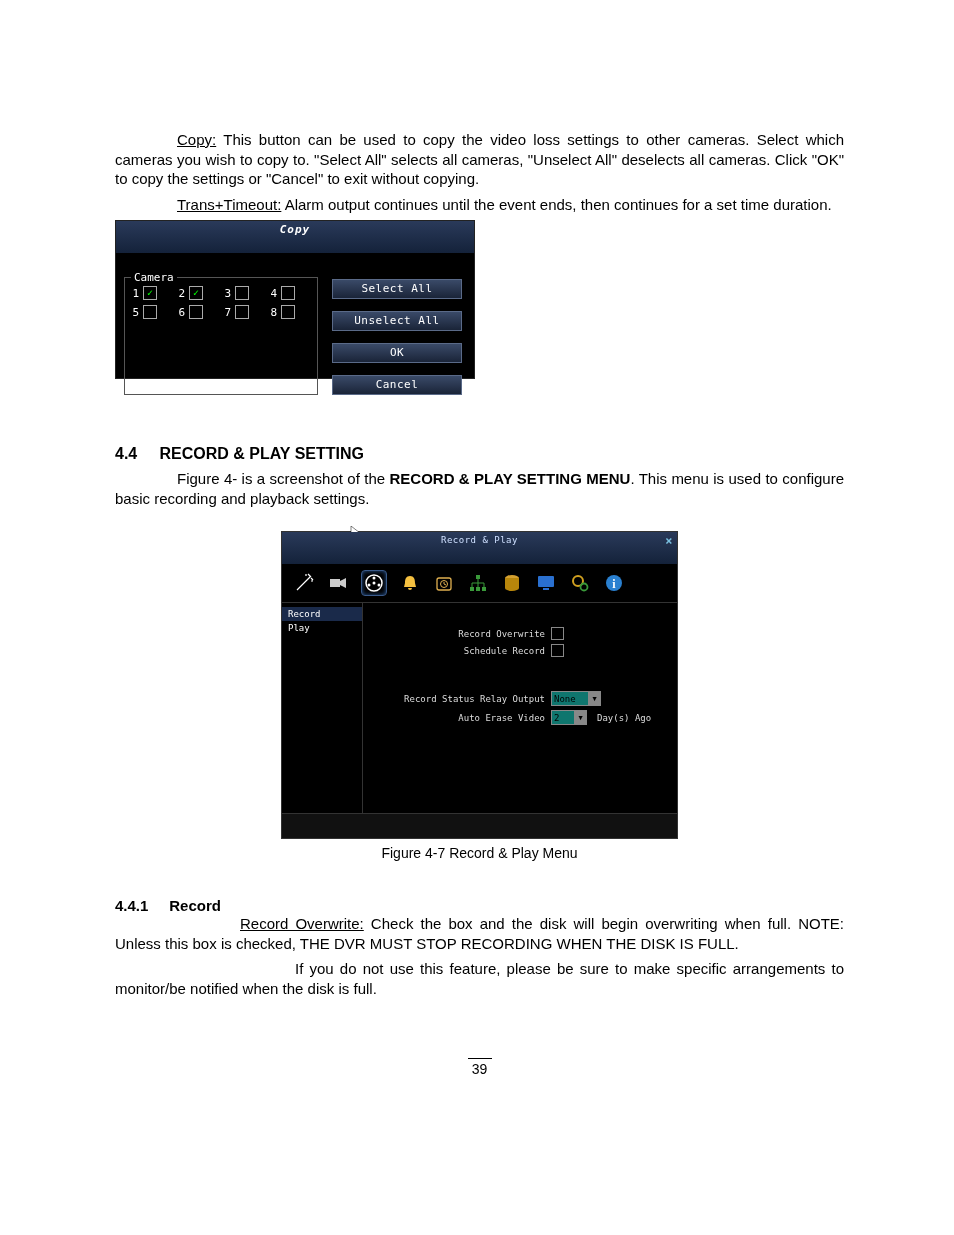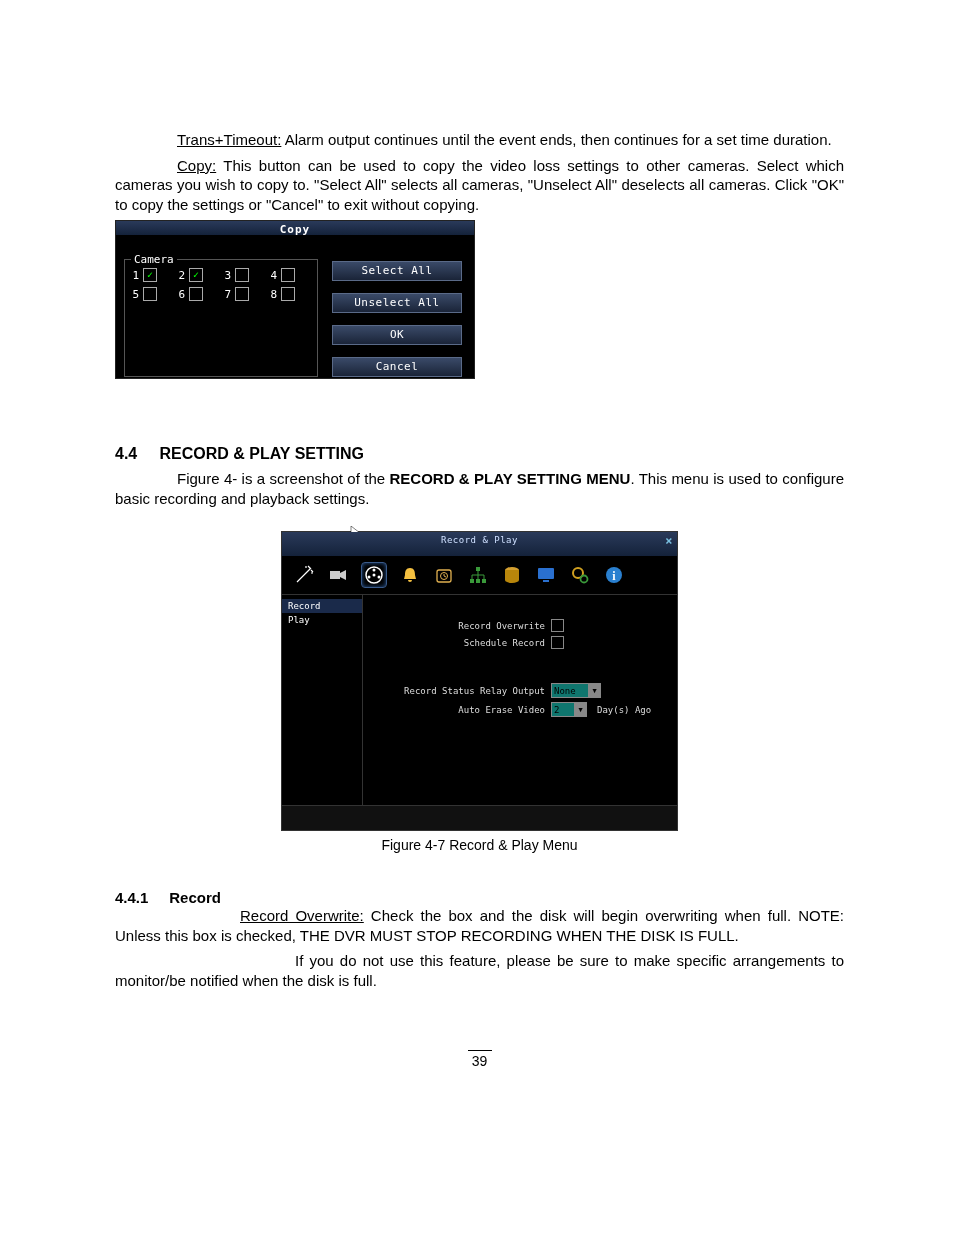--- a/index.html
+++ b/index.html
@@ -47,26 +47,27 @@
     height: 157px;
     background: #000;
     color: #fff;
     font-family: "Lucida Console", Monaco, monospace;
     font-size: 11px;
     border: 1px solid #222;
     margin-top: 4px;
     margin-bottom: 10px;
   }
   .copy-titlebar {
-    height: 14px;
+    height: 32px;
     background: linear-gradient(#2a3a5a, #14223a);
     text-align: center;
     line-height: 18px;
     letter-spacing: 1px;
     font-weight: bold;
+    font-style: italic;
   }
   .copy-body {
     display: flex;
     padding: 20px 8px;
   }
   .camera-fieldset {
     border: 1px solid #555;
     padding: 8px 6px 6px 6px;
     margin-top: 4px;
     position: relative;
@@ -121,21 +122,21 @@
     width: 395px;
     background: #000;
     border: 1px solid #333;
     margin: 0 auto;
     font-family: "Lucida Console", Monaco, monospace;
     font-size: 9px;
     color: #ddd;
     text-align: left;
   }
   .rp-titlebar {
-    height: 24px;
+    height: 32px;
     background: linear-gradient(#2a3a5a, #14223a);
     position: relative;
     text-align: center;
     line-height: 16px;
     letter-spacing: 0.5px;
     color: #cfe0ff;
   }
   .rp-close {
     position: absolute;
     right: 4px; top: 1px;
@@ -193,25 +194,25 @@
     padding-top: 2px;
     min-width: 24px;
   }
 </style>
 </head>
 <body>
 
 <div class="page">
 
   <div class="para">
+    <span class="indent"></span><span class="u">Copy:</span><span> This button can be used to copy the video loss settings to other cameras. Select which cameras you wish to copy to. "Select All" selects all cameras, "Unselect All" deselects all cameras. Click "OK" to copy the settings or "Cancel" to exit without copying.</span>
+  </div>
+
+  <div class="para">
     <span class="indent"></span><span class="u">Trans+Timeout:</span><span> Alarm output continues until the event ends, then continues for a set time duration.</span>
-  </div>
-
-  <div class="para">
-    <span class="indent"></span><span class="u">Copy:</span><span> This button can be used to copy the video loss settings to other cameras. Select which cameras you wish to copy to. "Select All" selects all cameras, "Unselect All" deselects all cameras. Click "OK" to copy the settings or "Cancel" to exit without copying.</span>
   </div>
 
   <div class="copy-dialog">
     <div class="copy-titlebar">Copy</div>
     <div class="copy-body">
       <div class="camera-fieldset">
         <div class="camera-legend">Camera</div>
         <div class="cam-row">
           <div class="cam-cell">
               <span>1</span>

